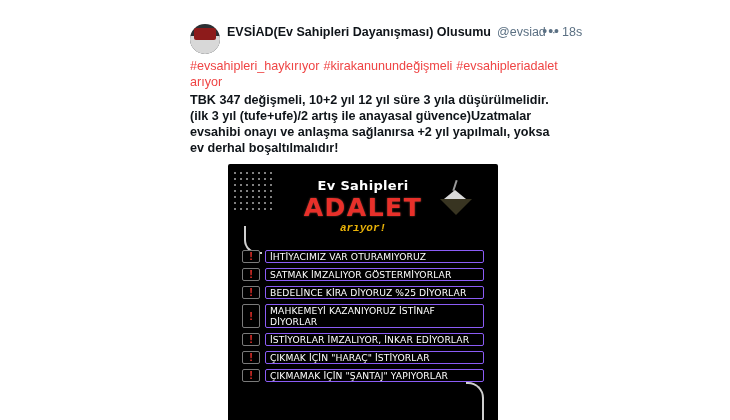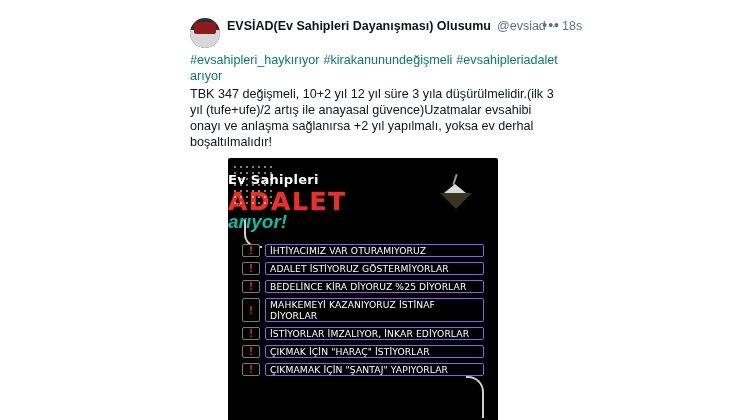--- a/index.html
+++ b/index.html
@@ -9,21 +9,21 @@
   body {
     width: 730px;
     height: 420px;
     background: #ffffff;
     font-family: "Liberation Sans", sans-serif;
     overflow: hidden;
   }
   .tweet {
     position: absolute;
     left: 180px;
-    top: 10px;
+    top: 16px;
     width: 390px;
     height: 404px;
     background: #ffffff;
     box-sizing: border-box;
     padding: 8px 10px 0 10px;
   }
   .tweet-head {
     display: flex;
     align-items: flex-start;
     gap: 7px;
@@ -80,64 +80,66 @@
     cursor: pointer;
   }
   .tweet-body {
     margin-top: 4px;
     font-size: 12.6px;
     line-height: 16px;
     color: #0f1419;
     word-wrap: break-word;
   }
   .hashtags a {
-    color: #0f766e;
+    color: #ef4444;
     text-decoration: none;
     margin-right: 4px;
   }
   .para {
     margin-top: 2px;
+    font-weight: bold;
   }
   .media {
     margin-top: 8px;
     margin-left: 38px;
     width: 270px;
     height: 312px;
     background: #000000;
     position: relative;
     overflow: hidden;
     border-radius: 2px;
   }
   .media-title {
     padding-top: 14px;
+    text-align: center;
   }
   .mt-line1 {
     color: #ffffff;
     font-size: 13px;
     font-weight: bold;
     letter-spacing: 0.3px;
     font-family: "DejaVu Sans", sans-serif;
   }
   .mt-line2 {
     color: #e8302a;
     font-size: 25px;
     font-weight: bold;
     letter-spacing: 1.5px;
     line-height: 30px;
     font-family: "DejaVu Sans", sans-serif;
     text-shadow: 0 0 2px rgba(255,120,100,0.55);
   }
   .mt-line3 {
-    color: #14b8a6;
-    font-size: 19px;
+    color: #eab308;
+    font-size: 11px;
     font-style: italic;
     font-weight: bold;
     line-height: 14px;
     margin-top: -2px;
-    font-family: Liberation Sans, sans-serif;
+    font-family: Liberation Mono, monospace;
   }
   .lamp {
     position: absolute;
     right: 26px;
     top: 16px;
     width: 34px;
     height: 34px;
   }
   .lamp .shade {
     position: absolute;
@@ -284,21 +286,21 @@
     <div class="swoosh-l"></div>
     <div class="swoosh-r"></div>
 
     <div class="items">
       <div class="item">
         <div class="bang">!</div>
         <div class="item-text">İHTİYACIMIZ VAR OTURAMIYORUZ</div>
       </div>
       <div class="item">
         <div class="bang">!</div>
-        <div class="item-text">ADALET İSTİYORUZ GÖSTERMİYORLAR</div>
+        <div class="item-text">SATMAK İMZALIYOR GÖSTERMİYORLAR</div>
       </div>
       <div class="item">
         <div class="bang">!</div>
         <div class="item-text">BEDELİNCE KİRA DİYORUZ %25 DİYORLAR</div>
       </div>
       <div class="item">
         <div class="bang">!</div>
         <div class="item-text">MAHKEMEYİ KAZANIYORUZ İSTİNAF DİYORLAR</div>
       </div>
       <div class="item">

